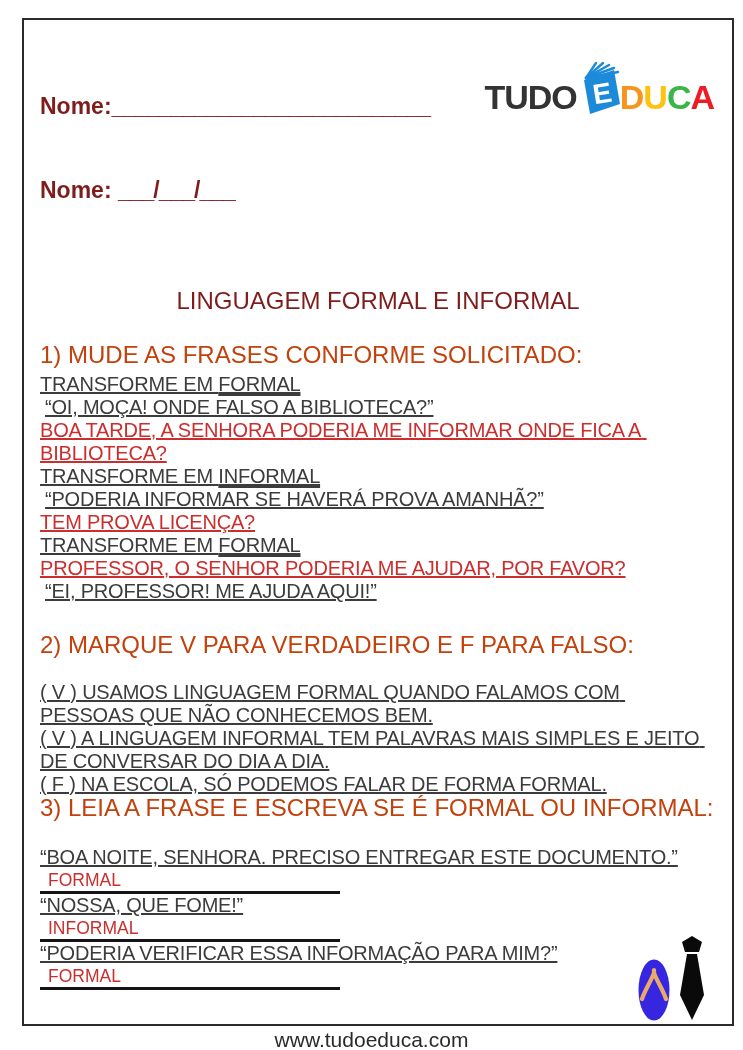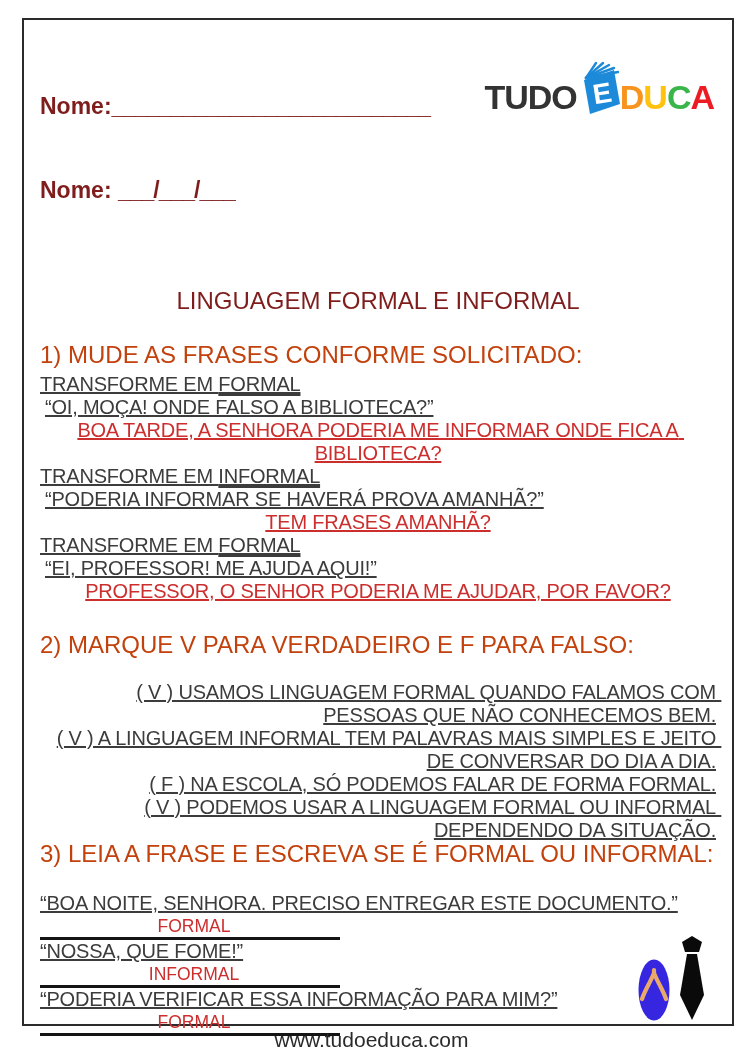--- a/index.html
+++ b/index.html
@@ -25,24 +25,24 @@
   .title { margin-top:26px; text-align:center; font-size:24px; line-height:29px;
     font-weight:normal; color:#7f1d1d; }
   .sec-heading { font-size:24px; line-height:24px; font-weight:normal; color:#c2410c; }
   .s1 { margin-top:28px; } .s2 { margin-top:30px; } .s3 { }
 
   
   .lines { margin-top:6px; }
   .line { font-size:20px; line-height:23px; color:#3c3c3c; letter-spacing:-0.2px;
     white-space:pre-wrap;text-decoration:underline; }
   .quote { padding-left:5px; }
-  .red { color:#CC2E2E;text-align:center; }
+  .red { color:#CC2E2E; }
   .uword { text-decoration:underline; text-underline-offset:3px; text-decoration-thickness:2px; }
 
-  .tf-items { margin-top:24px;text-align:right; }
+  .tf-items { margin-top:24px; }
   .tf-items .line { margin:0; }
 
   .s3-items { margin-top:26px; }
   .s3-item { margin:0; }
   .answer-blank { width:300px; border-bottom:3px solid #141414; padding:0 0 0 8px;
     font-size:17.5px; line-height:22px; }
 
   
   .deco { position:absolute; right:26px; bottom:2px; display:flex; align-items:flex-end; gap:7px; }
 
@@ -83,32 +83,31 @@
 
     <div class="title">LINGUAGEM FORMAL E INFORMAL</div>
 
     <div class="sec-heading s1">1) MUDE AS FRASES CONFORME SOLICITADO:</div>
     <div class="lines">
       <div class="line"><span>TRANSFORME EM </span><span class="uword">FORMAL</span></div>
       <div class="line quote">“OI, MOÇA! ONDE FALSO A BIBLIOTECA?”</div>
       <div class="line red">BOA TARDE, A SENHORA PODERIA ME INFORMAR ONDE FICA A BIBLIOTECA?</div>
       <div class="line"><span>TRANSFORME EM </span><span class="uword">INFORMAL</span></div>
       <div class="line quote">“PODERIA INFORMAR SE HAVERÁ PROVA AMANHÃ?”</div>
-      <div class="line red">TEM FRASES AMANHÃ?</div>
+      <div class="line red">TEM PROVA LICENÇA?</div>
       <div class="line"><span>TRANSFORME EM </span><span class="uword">FORMAL</span></div>
+      <div class="line red">PROFESSOR, O SENHOR PODERIA ME AJUDAR, POR FAVOR?</div>
       <div class="line quote">“EI, PROFESSOR! ME AJUDA AQUI!”</div>
-      <div class="line red">PROFESSOR, O SENHOR PODERIA ME AJUDAR, POR FAVOR?</div>
     </div>
 
     <div class="sec-heading s2">2) MARQUE V PARA VERDADEIRO E F PARA FALSO:</div>
     <div class="tf-items">
       <div class="line">( V ) USAMOS LINGUAGEM FORMAL QUANDO FALAMOS COM PESSOAS QUE NÃO CONHECEMOS BEM.</div>
       <div class="line">( V ) A LINGUAGEM INFORMAL TEM PALAVRAS MAIS SIMPLES E JEITO DE CONVERSAR DO DIA A DIA.</div>
       <div class="line">( F ) NA ESCOLA, SÓ PODEMOS FALAR DE FORMA FORMAL.</div>
-      <div class="line">( V ) PODEMOS USAR A LINGUAGEM FORMAL OU INFORMAL DEPENDENDO DA SITUAÇÃO.</div>
     </div>
 
     <div class="sec-heading s3">3) LEIA A FRASE E ESCREVA SE É FORMAL OU INFORMAL:</div>
     <div class="s3-items">
       <div class="s3-item">
         <div class="line">“BOA NOITE, SENHORA. PRECISO ENTREGAR ESTE DOCUMENTO.”</div>
         <div class="answer-blank red">FORMAL</div>
       </div>
       <div class="s3-item">
         <div class="line">“NOSSA, QUE FOME!”</div>

